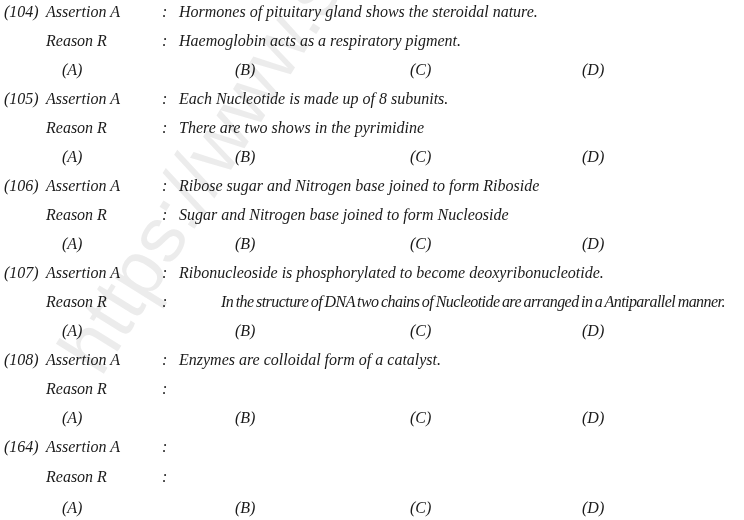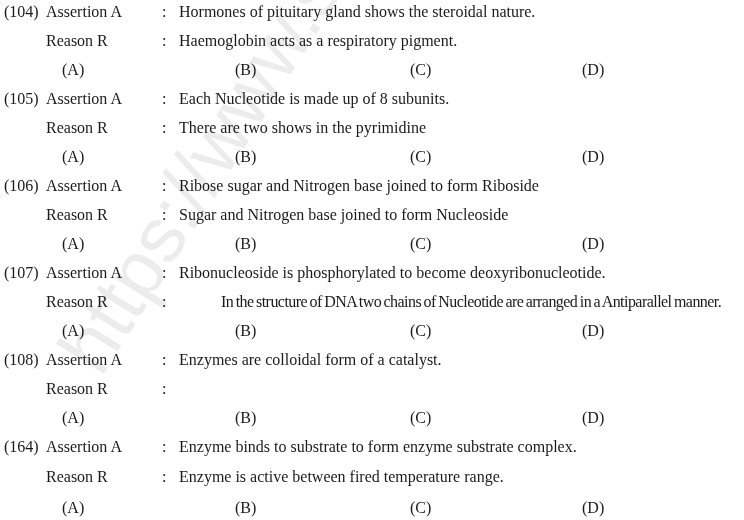--- a/index.html
+++ b/index.html
@@ -4,21 +4,21 @@
 <style>
   html, body { margin: 0; padding: 0; background: #ffffff; }
   body {
     width: 744px; height: 520px; position: relative; overflow: hidden;
     font-family: "Liberation Serif", "DejaVu Serif", serif;
     color: #1a1a1a;
   }
   .page { position: absolute; left: 0; top: 0; width: 744px; height: 520px; }
   .line {
     position: absolute; left: 0; width: 744px; height: 22px;
-    font-size: 16px; line-height: 22px; white-space: nowrap;
+    font-size: 16px; line-height: 22px; white-space: nowrap; font-style: italic;
   }
   .num { position: absolute; left: 4px; }
   .lbl { position: absolute; left: 46px; }
   .colon { position: absolute; left: 162px; }
   .txt { position: absolute; left: 179px; text-align: center; }
   .txt.condensed { letter-spacing: -0.55px; word-spacing: -1px; margin-left: 42px; }
   .opt { position: absolute; }
   .opt.a { left: 62px; }
   .opt.b { left: 235px; }
   .opt.c { left: 410px; }
@@ -125,26 +125,24 @@
     <span class="opt a">(A)</span>
     <span class="opt b">(B)</span>
     <span class="opt c">(C)</span>
     <span class="opt d">(D)</span>
   </div>
 
   <div class="line" style="top:436px">
     <span class="num">(164)</span>
     <span class="lbl">Assertion A</span>
     <span class="colon">:</span>
-    <span class="txt">Enzyme binds to substrate to form enzyme substrate complex.</span>
   </div>
   <div class="line" style="top:466px">
     <span class="lbl">Reason R</span>
     <span class="colon">:</span>
-    <span class="txt">Enzyme is active between fired temperature range.</span>
   </div>
   <div class="line" style="top:497px">
     <span class="opt a">(A)</span>
     <span class="opt b">(B)</span>
     <span class="opt c">(C)</span>
     <span class="opt d">(D)</span>
   </div>
 
 </div>
 

